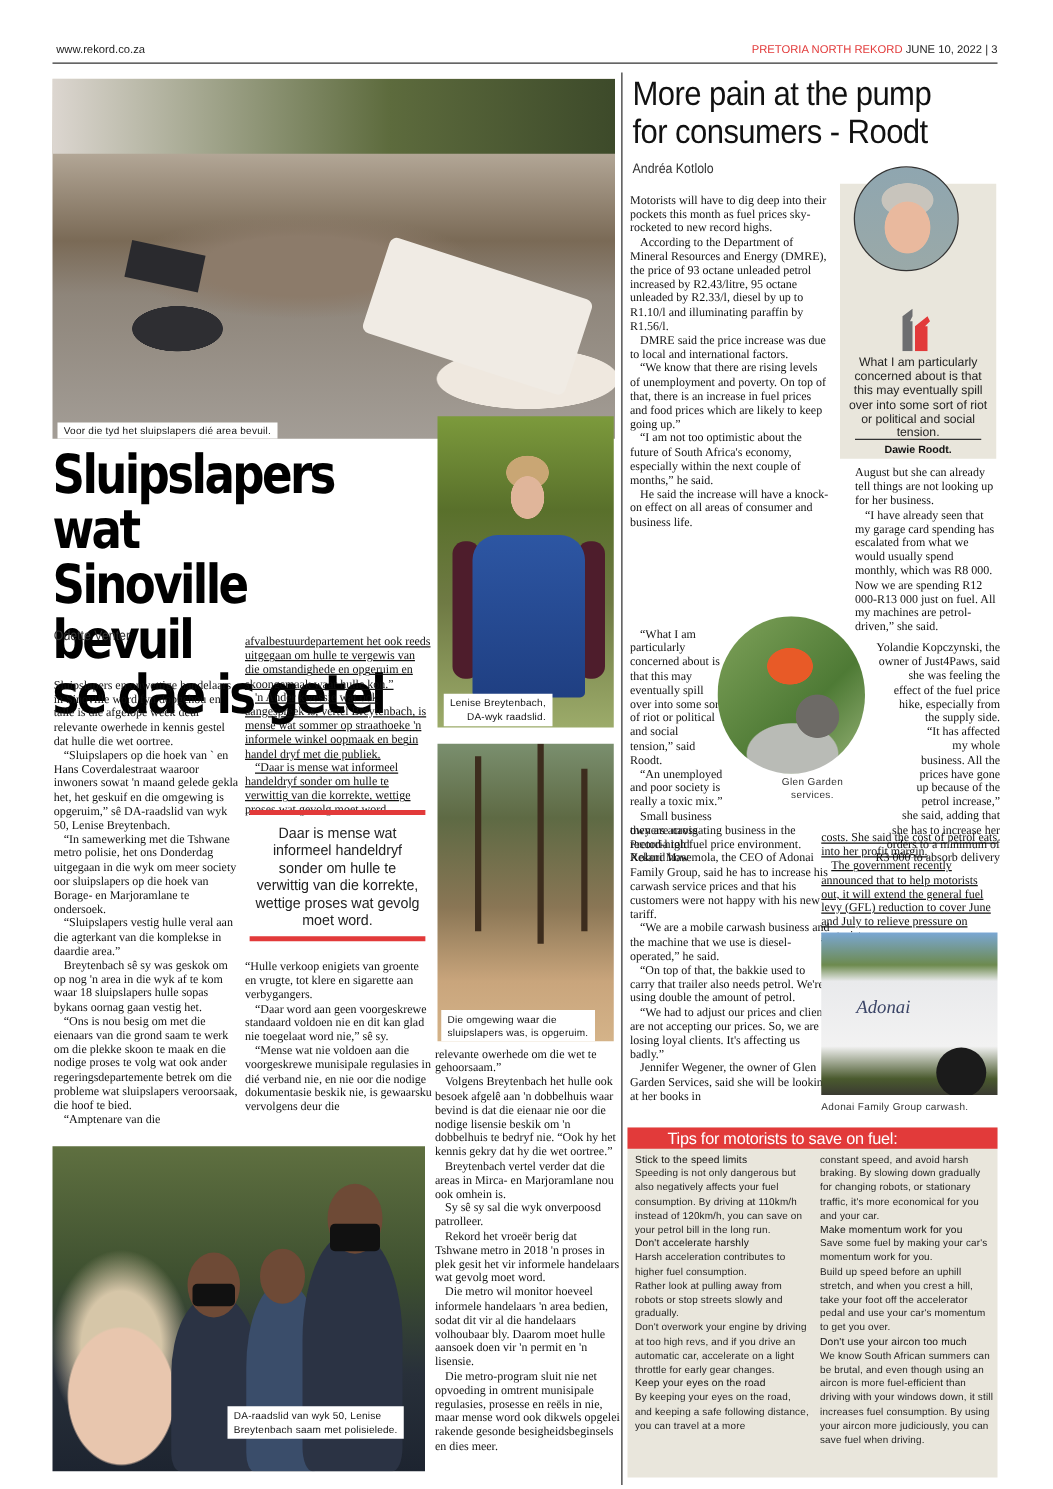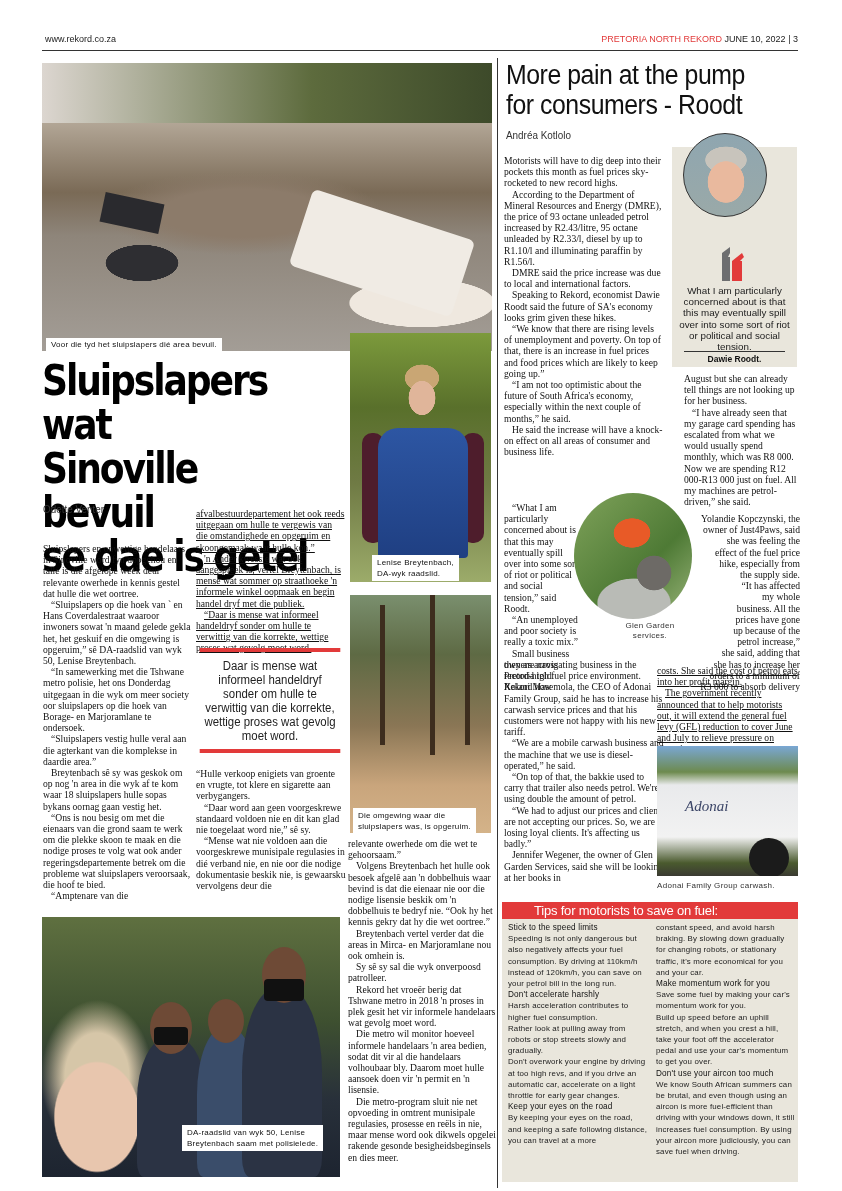--- a/index.html
+++ b/index.html
@@ -152,21 +152,21 @@
 <div class="abs bt" style="left:196px;top:768px;width:150px;">
   <p class="first">“Hulle verkoop enigiets van groente en vrugte, tot klere en sigarette aan verbygangers.</p>
   <p>“Daar word aan geen voorgeskrewe standaard voldoen nie en dit kan glad nie toegelaat word nie,” sê sy.</p>
   <p>“Mense wat nie voldoen aan die voorgeskrewe munisipale regulasies in dié verband nie, en nie oor die nodige dokumentasie beskik nie, is gewaarsku vervolgens deur die</p>
 </div>
 
 <div class="abs photo ph-lenise">
   <div class="arm-l"></div>
     <div class="arm-r"></div>
     <div class="vest"></div>
-  <div class="abs caption-box" style="left:22px;top:222px;line-height:11px;">
+  <div class="abs caption-box" style="left:5px;top:222px;line-height:11px;text-align:right;">
     <div>Lenise Breytenbach,</div>
     <div>DA-wyk raadslid.</div>
   </div>
 </div>
 
 <div class="abs photo ph-park">
   <div class="tree" style="left:30px;top:10px;height:140px;"></div>
   <div class="tree" style="left:80px;top:0;height:160px;"></div>
   <div class="tree" style="left:115px;top:20px;height:130px;"></div>
   <div class="abs caption-box" style="left:3px;top:213px;line-height:11px;">
@@ -214,21 +214,20 @@
   <div class="quote-text">What I am particularly concerned about is that this may eventually spill over into some sort of riot or political and social tension.</div>
   <div class="quote-rule"></div>
   <div class="quote-attr">Dawie Roodt.</div>
 </div>
 <div class="abs photo ph-roodt"></div>
 
 <div class="abs bt" style="left:504px;top:155px;width:160px;">
   <p class="first">Motorists will have to dig deep into their pockets this month as fuel prices sky-rocketed to new record highs.</p>
   <p>According to the Department of Mineral Resources and Energy (DMRE), the price of 93 octane unleaded petrol increased by R2.43/litre, 95 octane unleaded by R2.33/l, diesel by up to R1.10/l and illuminating paraffin by R1.56/l.</p>
   <p>DMRE said the price increase was due to local and international factors.</p>
-  <p>Speaking to Rekord, economist Dawie Roodt said the future of SA's economy looks grim given these hikes.</p>
   <p>“We know that there are rising levels of unemployment and poverty. On top of that, there is an increase in fuel prices and food prices which are likely to keep going up.”</p>
   <p>“I am not too optimistic about the future of South Africa's economy, especially within the next couple of months,” he said.</p>
   <p>He said the increase will have a knock-on effect on all areas of consumer and business life.</p>
 </div>
 
 <div class="abs bt" style="left:504px;top:502px;width:75px;">
   <p>“What I am particularly concerned about is that this may eventually spill over into some sort of riot or political and social tension,” said Roodt.</p>
   <p>“An unemployed and poor society is really a toxic mix.”</p>
   <p>Small business owners across Pretoria told Rekord how</p>
 </div>

